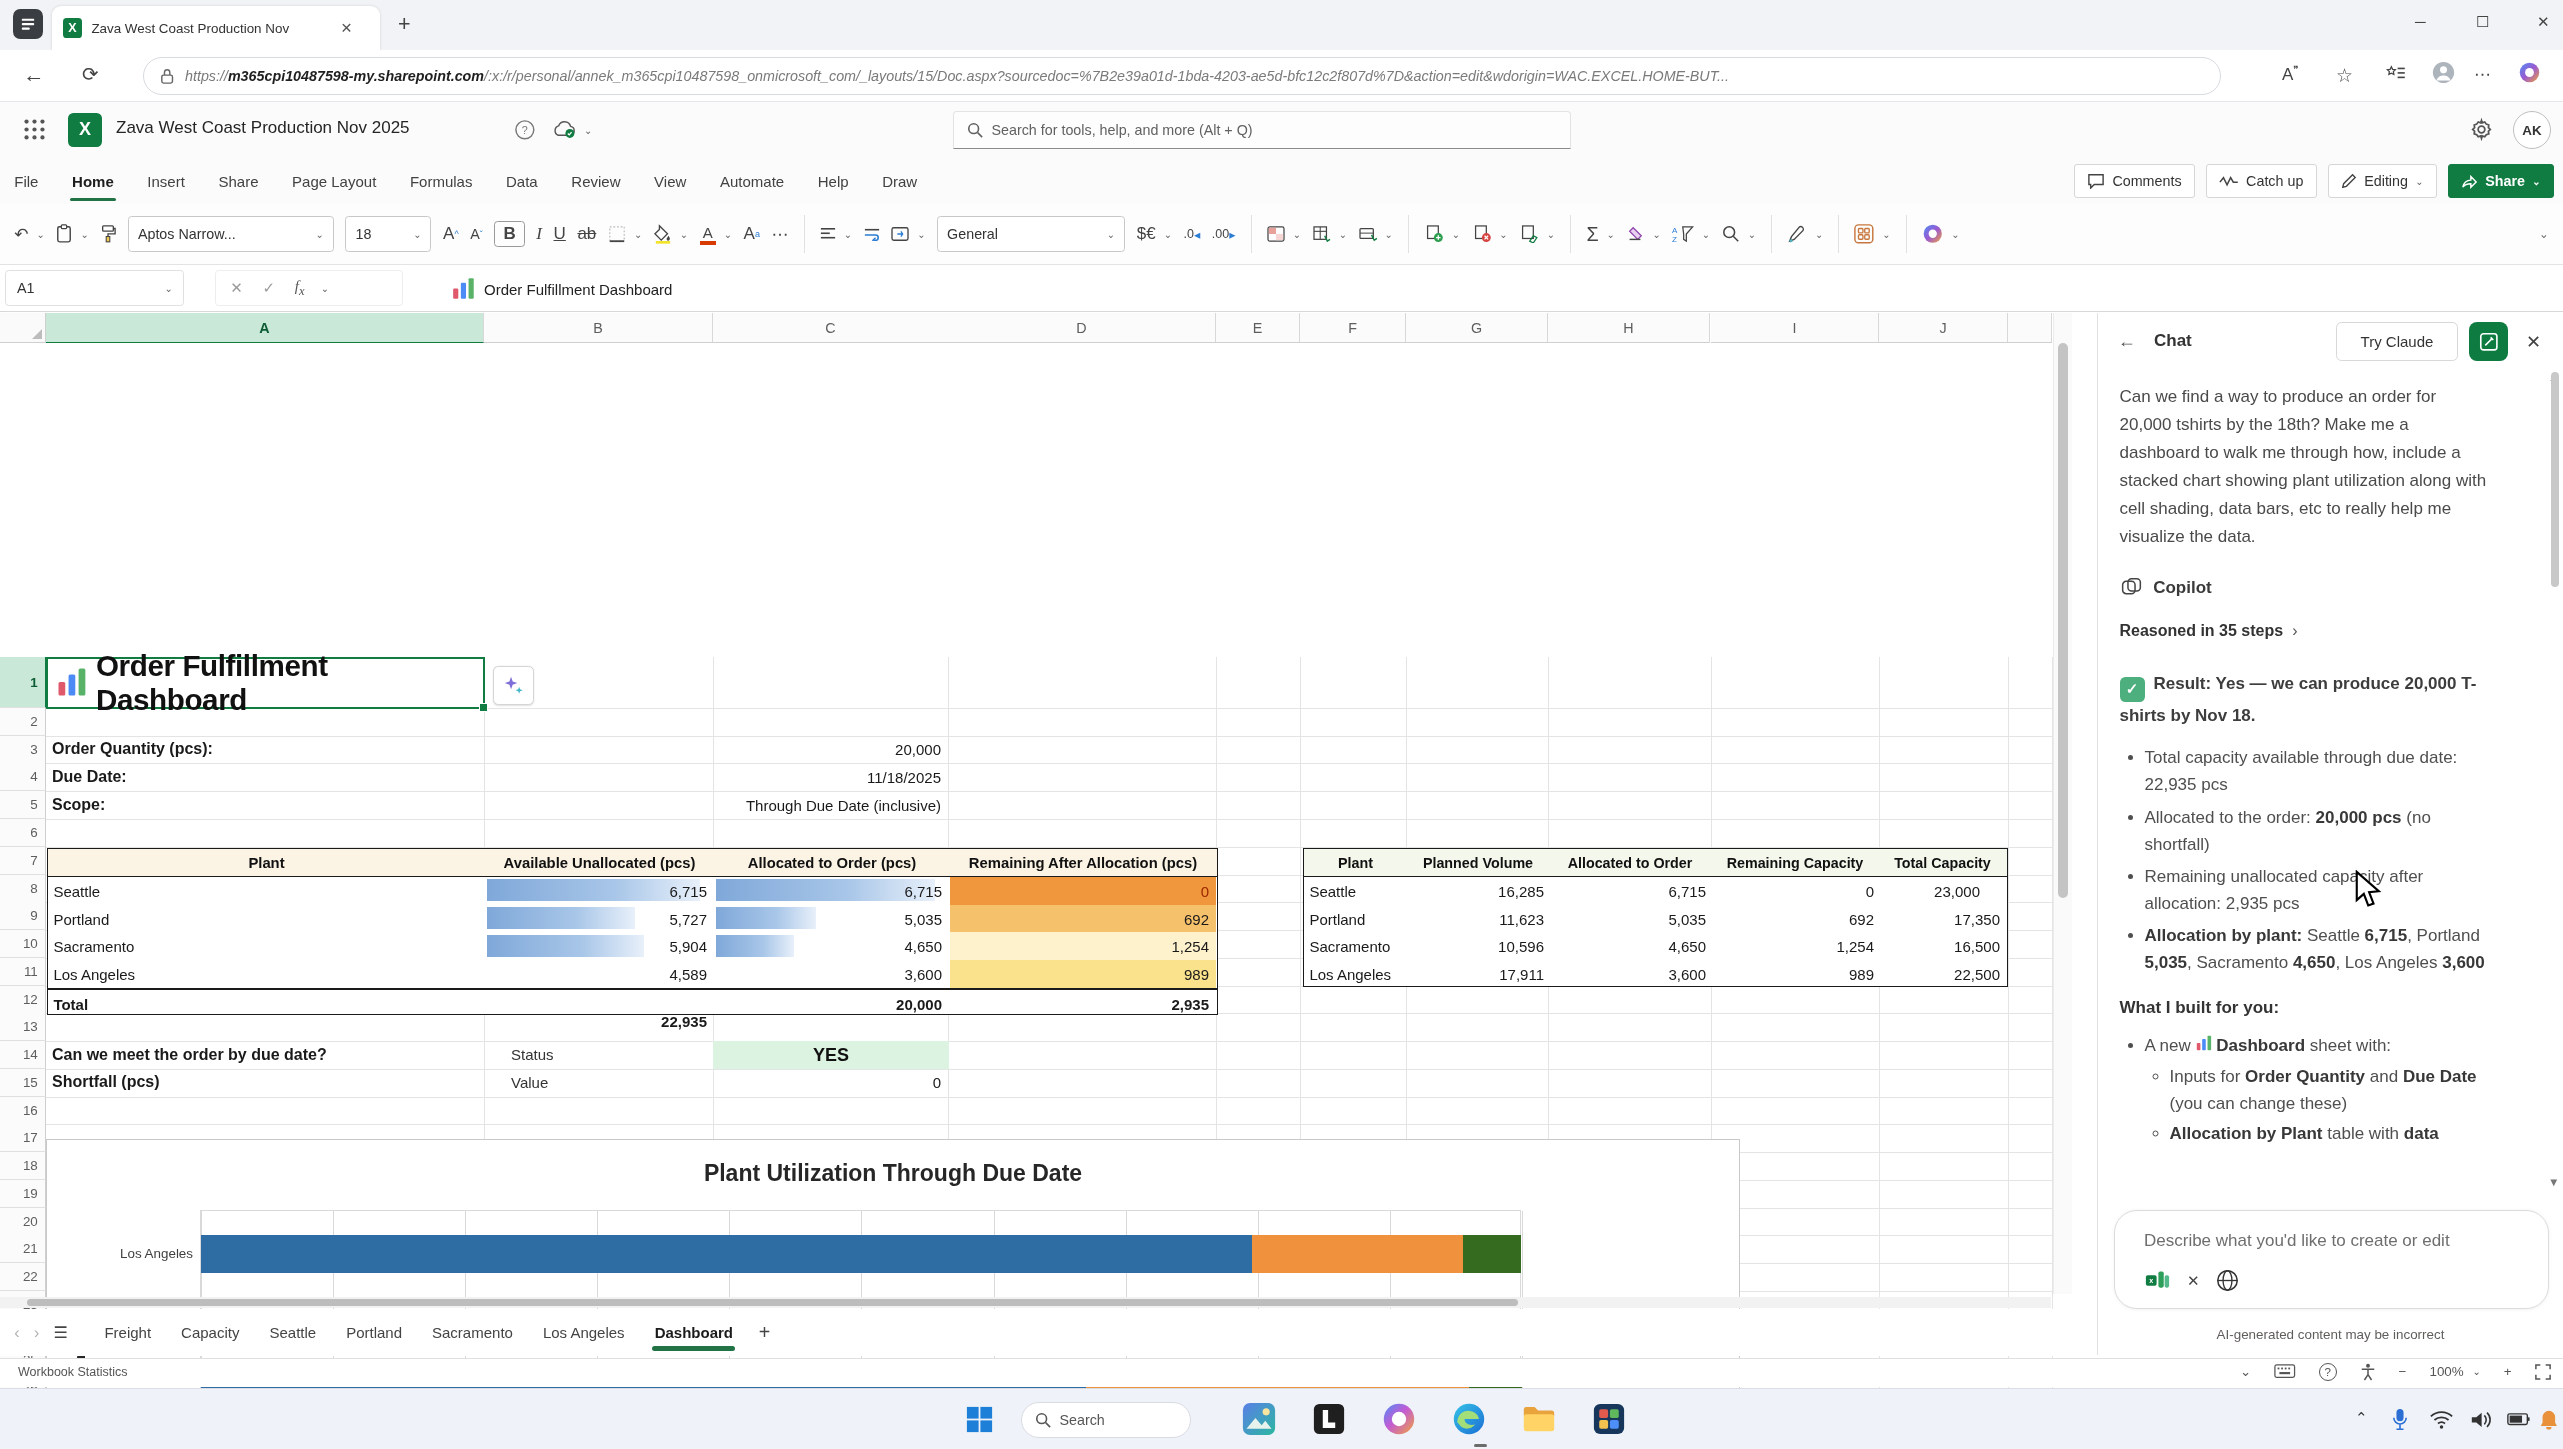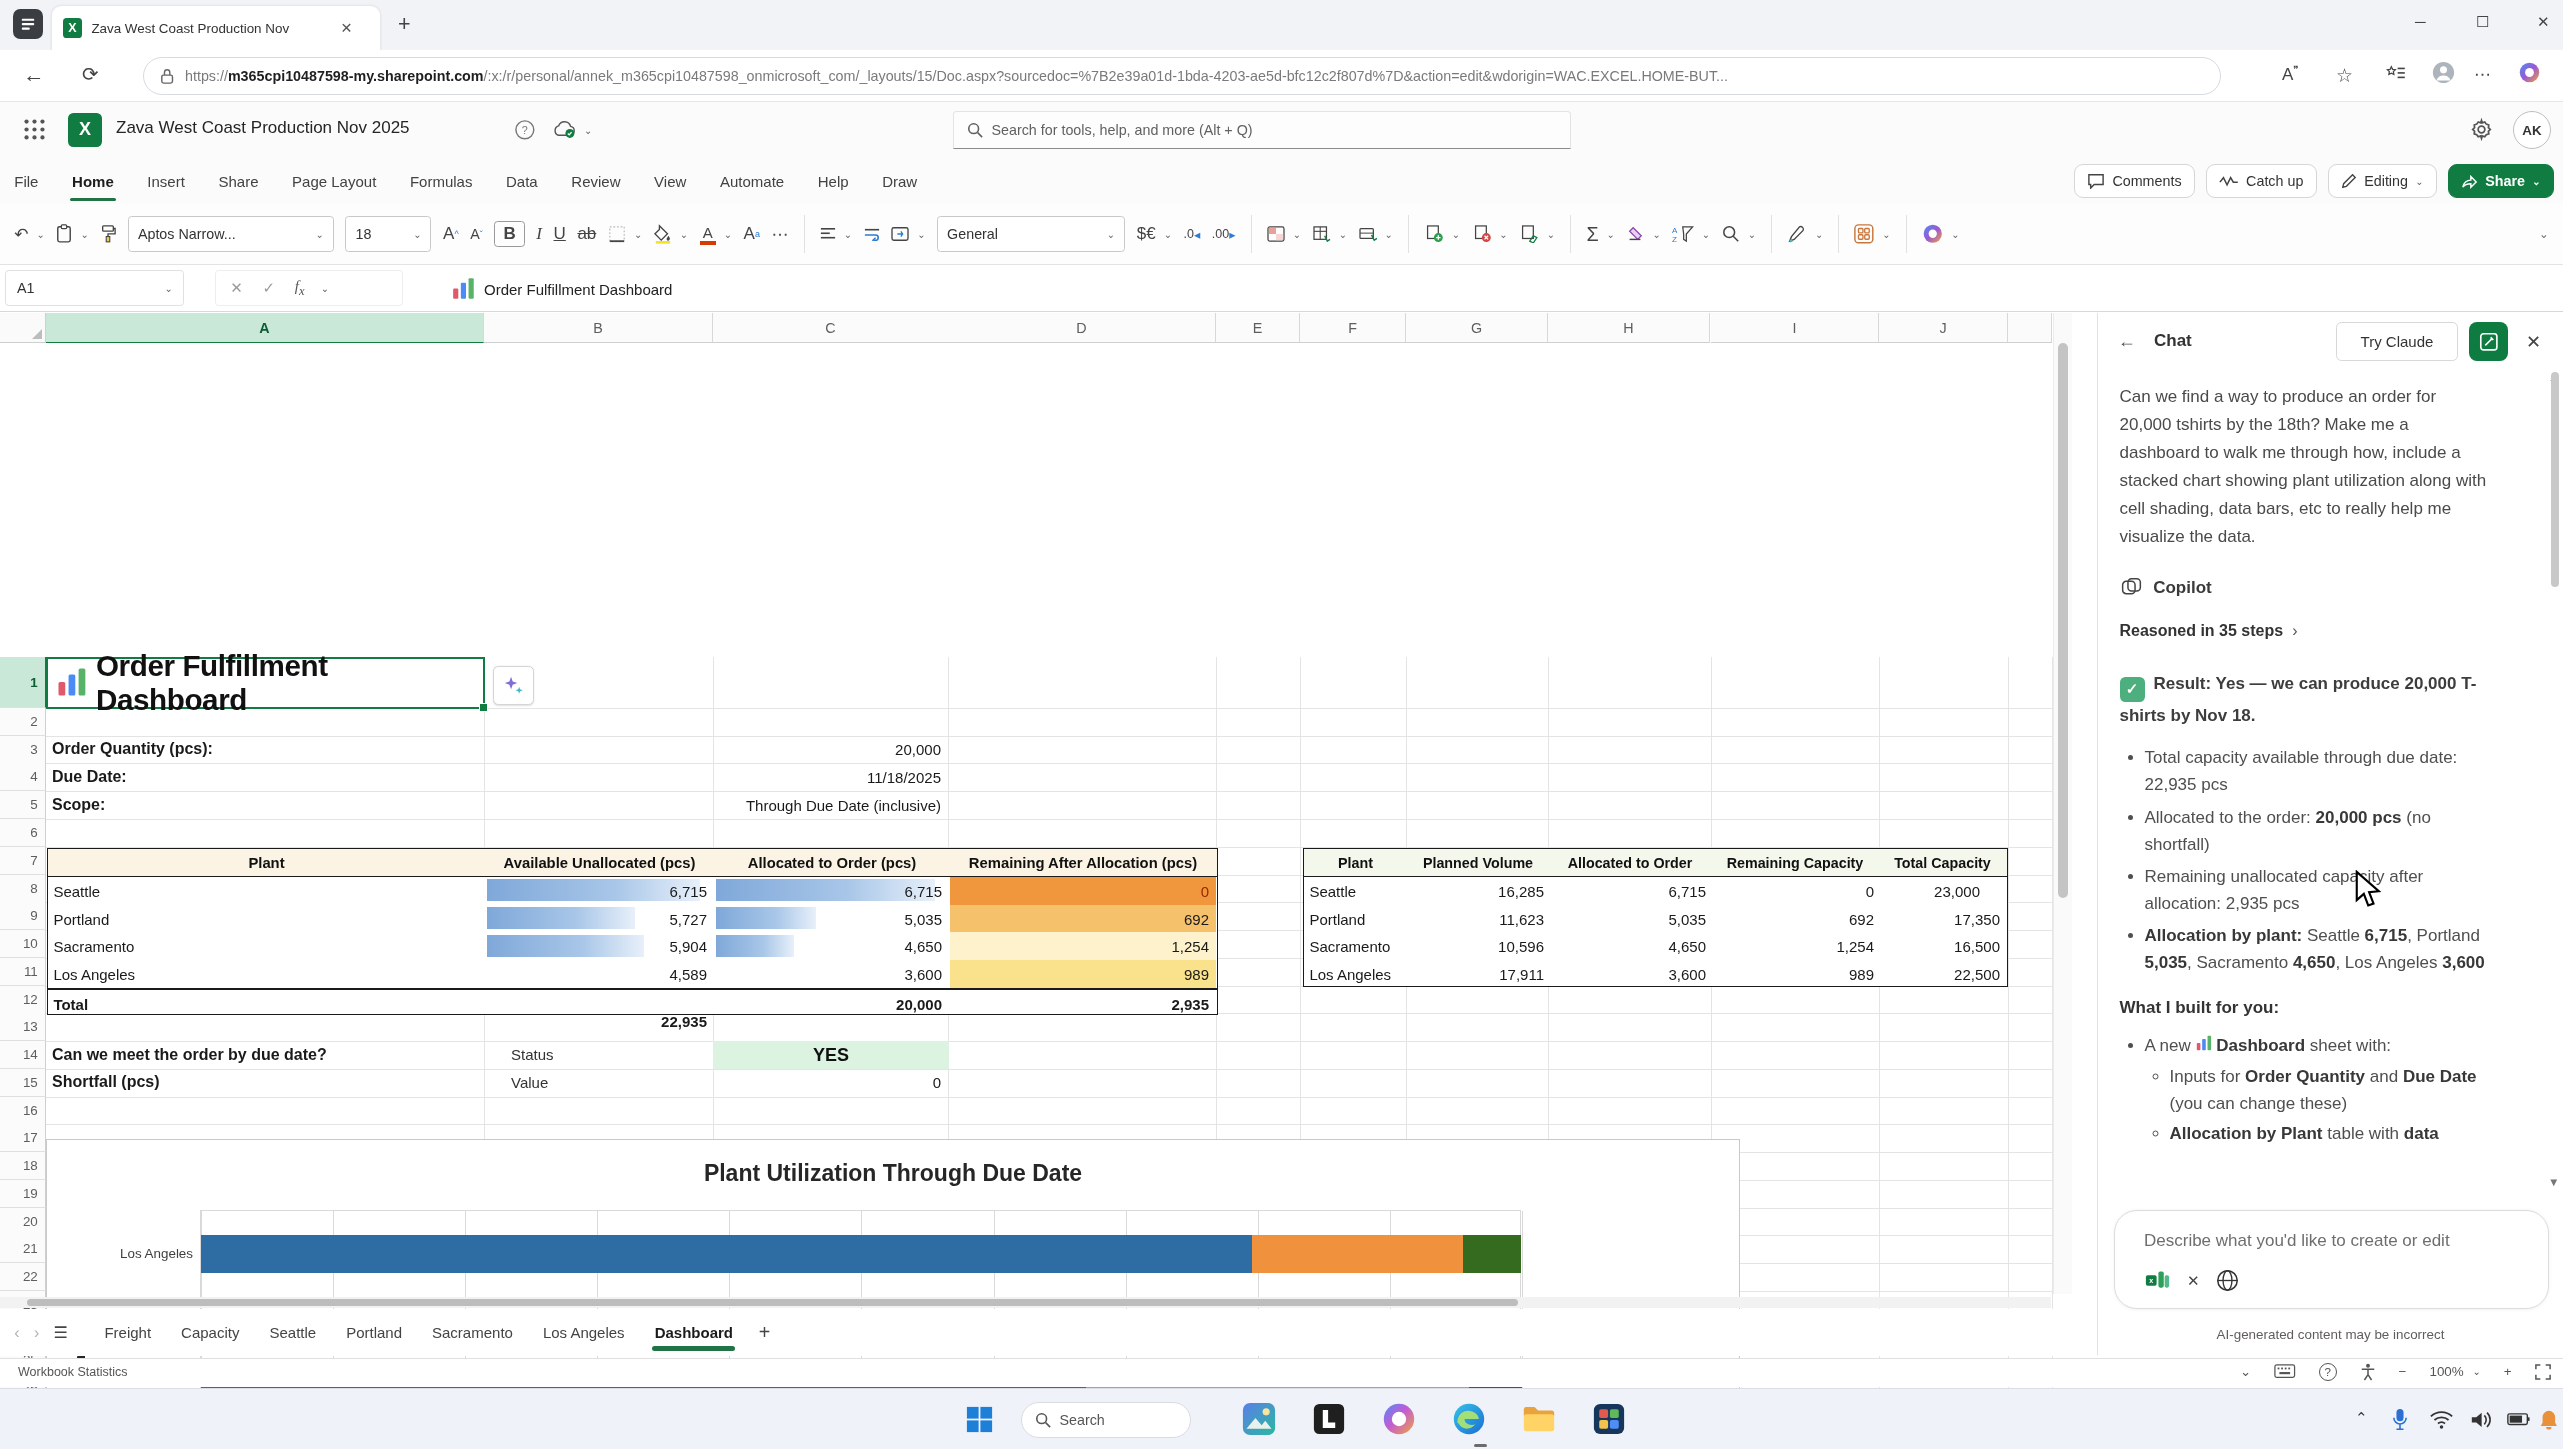--- a/index.html
+++ b/index.html
@@ -11,37 +11,37 @@
   #tab{position:absolute;left:52px;top:6.3px;width:328px;height:44px;background:#fff;border-radius:9px 9px 0 0;box-shadow:0 0 2.7px rgba(0,0,0,.15);display:flex;align-items:center;padding:0 10.7px;}
   #tab .fav{width:19.7px;height:19.7px;background:#107C41;border-radius:3.6px;color:#fff;font-size:12.5px;font-weight:bold;display:flex;align-items:center;justify-content:center;flex:0 0 19.7px;}
   #tab .t{font-size:13.4px;color:#333;margin-left:9px;white-space:nowrap;overflow:hidden;text-overflow:ellipsis;width:242px;}
   #tab .x{font-size:14.3px;color:#555;margin-left:7.2px;}
   #newtab{position:absolute;left:398px;top:14.3px;font-size:21.5px;color:#444;line-height:21.5px;}
   .wctl{position:absolute;top:12.5px;font-size:15px;color:#444;}
   #urlrow{position:absolute;left:0;top:50px;width:2563px;height:52px;background:#fff;border-bottom:0.9px solid #E4E6EA;}
   #back{position:absolute;left:23px;top:12.5px;font-size:21.5px;color:#444;}
   #refresh{position:absolute;left:82px;top:12.5px;font-size:19.7px;color:#444;}
   #urlpill{position:absolute;left:143px;top:7.2px;width:2078px;height:38px;border:0.9px solid #D7DAE0;border-radius:19px;background:#fff;display:flex;align-items:center;padding:0 16px;}
-  #urlpill .url{font-size:14.3px;color:#7a7a7a;white-space:nowrap;overflow:hidden;margin-left:10.7px;}
+  #urlpill .url{font-size:14.3px;color:#7a7a7a;white-space:nowrap;overflow:hidden;margin-left:10.7px;font-style:italic;}
   #urlpill .url b{color:#1f1f1f;font-weight:bold;}
   .edge-ico{position:absolute;top:14.3px;font-size:17px;color:#444;}
   
   #xlhead{position:absolute;left:0;top:102px;width:2563px;height:56px;background:#FBFBFB;}
   #xl-tile{position:absolute;left:68px;top:10.7px;width:34px;height:34px;background:#107C41;border-radius:5.4px;color:#fff;font-weight:bold;font-size:18px;display:flex;align-items:center;justify-content:center;}
   #doc-title{position:absolute;left:116px;top:16px;font-size:17px;color:#252525;}
   #searchbox{position:absolute;left:953px;top:9px;width:618px;height:38px;background:#FDFDFD;border:0.9px solid #E3E3E3;border-bottom:1.8px solid #8A8A8A;border-radius:3.6px 3.6px 0 0;display:flex;align-items:center;padding:0 12.5px;}
   #searchbox .ph{font-size:14.3px;color:#616161;margin-left:9px;}
   #avatar{position:absolute;left:2513px;top:9px;width:38px;height:38px;border-radius:50%;border:1.8px solid #BFBFBF;background:#fff;display:flex;align-items:center;justify-content:center;font-size:13.4px;font-weight:bold;color:#333;}
   #menurow{position:absolute;left:0;top:158px;width:2563px;height:47px;background:#FBFBFB;}
   #menu-items{position:absolute;left:12.5px;top:0;height:47px;display:flex;align-items:center;gap:30px;}
   .menu-item{font-size:15px;color:#424242;position:relative;padding:5.4px 1.8px;}
   .menu-item.active{font-weight:bold;color:#1e1e1e;}
   .menu-item.active::after{content:"";position:absolute;left:0;right:0;bottom:-5.4px;height:2.7px;background:#217346;border-radius:1.8px;}
   #menu-right{position:absolute;right:9px;top:6.3px;display:flex;gap:10.7px;align-items:center;}
-  .hbtn{height:34px;border:0.9px solid #D6D6D6;border-radius:9px;background:#fff;display:flex;align-items:center;gap:7.2px;padding:0 12.5px;font-size:14.3px;color:#333;}
+  .hbtn{height:34px;border:0.9px solid #D6D6D6;border-radius:3px;background:#fff;display:flex;align-items:center;gap:7.2px;padding:0 12.5px;font-size:14.3px;color:#333;}
   .hbtn.green{background:#107C41;border-color:#107C41;color:#fff;font-weight:bold;}
   #toolbar{position:absolute;left:0;top:204px;width:2563px;height:61px;background:#FDFDFD;border-bottom:0.9px solid #E3E3E3;display:flex;align-items:center;padding-left:14.3px;gap:11.6px;}
   .tbi{font-size:17px;color:#444;display:flex;align-items:center;}
   .chv{font-size:9.9px;color:#666;margin-left:-3.6px;}
   .sep{width:0.9px;height:38px;background:#E1E1E1;margin:0 3.6px;flex:0 0 0.9px;}
   .tbox{height:36px;border:0.9px solid #C8C8C8;border-radius:3.6px;background:#fff;display:flex;align-items:center;justify-content:space-between;padding:0 9px;font-size:14.3px;color:#333;}
   .boldbox{border:1.3px solid #9a9a9a;border-radius:3.6px;padding:1.8px 8px;font-weight:bold;font-size:17px;}
   .ustrike{text-decoration:underline;}
   #fxrow{position:absolute;left:0;top:265px;width:2563px;height:47px;background:#fff;border-bottom:0.9px solid #D8D8D8;}
   #namebox{position:absolute;left:0;top:5.4px;width:179px;height:36px;border:0.9px solid #E0E0E0;border-radius:3.6px;margin-left:5.4px;display:flex;align-items:center;justify-content:space-between;padding:0 10.7px;font-size:14.3px;color:#333;}

